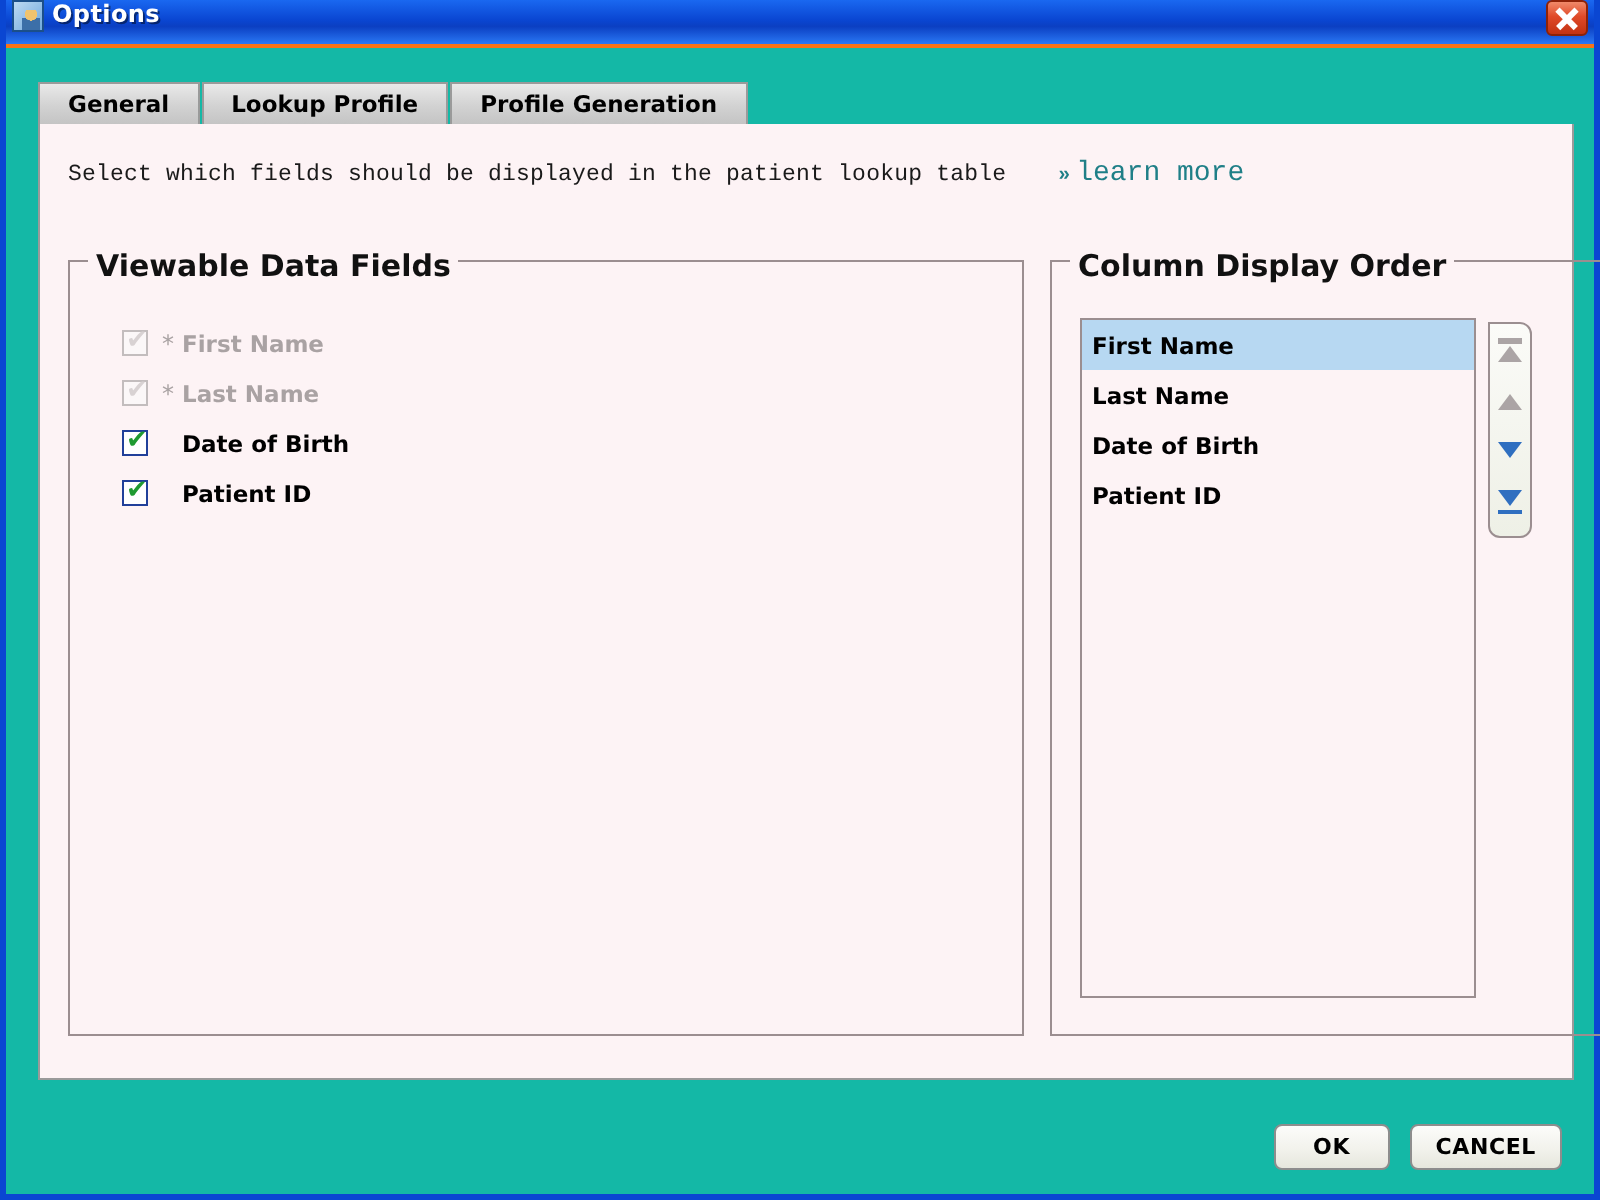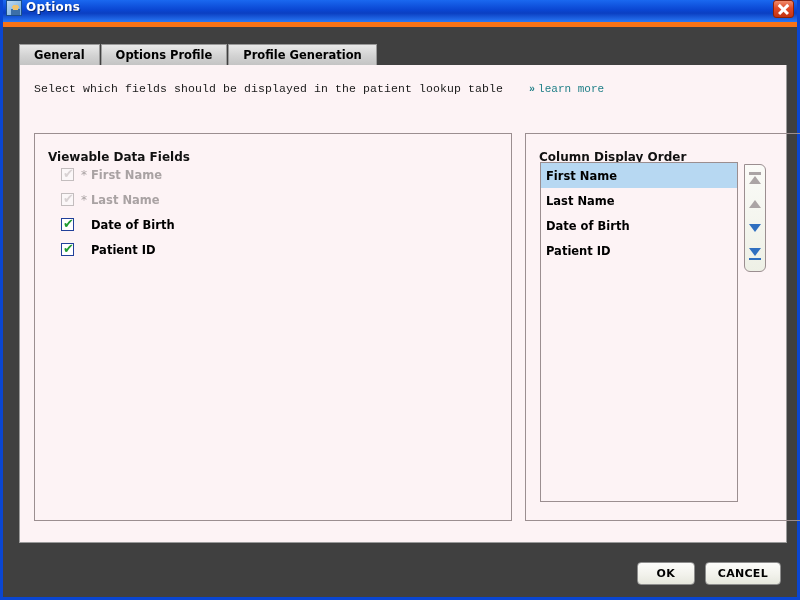--- a/index.html
+++ b/index.html
@@ -76,24 +76,24 @@
     left: 3px; top: 7px;
     width: 13px; height: 2.5px;
     background: #ffffff;
   }
   #close-btn:before { transform: rotate(45deg); }
   #close-btn:after  { transform: rotate(-45deg); }
 
   
   #client {
     flex: 1 1 auto;
-    background: #404040;
-    position: relative;
-    box-sizing: border-box;
-    border-top: 5px solid #f97316;
+    background: #14b8a6;
+    position: relative;
+    box-sizing: border-box;
+    border-top: 2px solid #f97316;
   }
 
   
   #tabstrip {
     position: absolute;
     left: 16px; top: 16px;
     right: 16px;
     height: 23px;
     display: flex;
     align-items: flex-end;
@@ -157,41 +157,40 @@
   }
   #chevrons-icon {
     color: #1f7f87;
     font-size: 10px;
     font-weight: bold;
     letter-spacing: -1px;
     margin-right: 4px;
   }
   #learn-more-text {
     color: #1f7f87;
-    font-size: 11px;
+    font-size: 14px;
   }
 
   
   .groupbox {
     position: absolute;
     box-sizing: border-box;
     border: 1px solid #9b8e90;
     background: transparent;
   }
   .group-legend {
     position: absolute;
     top: -7px; left: 9px;
     background: #fdf3f5;
     padding: 0 4px;
-    font-size: 12px;
+    font-size: 15px;
     font-weight: bold;
     color: #111111;
     font-family: "DejaVu Sans", sans-serif;
     white-space: nowrap;
-    margin-top: 23px;
   }
   #group-viewable { left: 14px; top: 68px; width: 478px; height: 388px; }
   #group-order    { left: 505px; top: 68px; width: 299px; height: 388px; }
 
   
   #field-list {
     position: absolute;
     left: 26px; top: 28px;
   }
   .field-row {
@@ -347,21 +346,21 @@
     <div id="close-btn"></div>
   </div>
 
   <div id="client">
 
     <div id="tabstrip">
       <div class="tab">
         <span>General</span>
       </div>
       <div class="tab">
-        <span>Options Profile</span>
+        <span>Lookup Profile</span>
       </div>
       <div class="tab">
         <span>Profile Generation</span>
       </div>
     </div>
 
     <div id="panel">
 
       <div id="instruction-row">
         <span id="instruction-text">Select which fields should be displayed in the patient lookup table</span>

